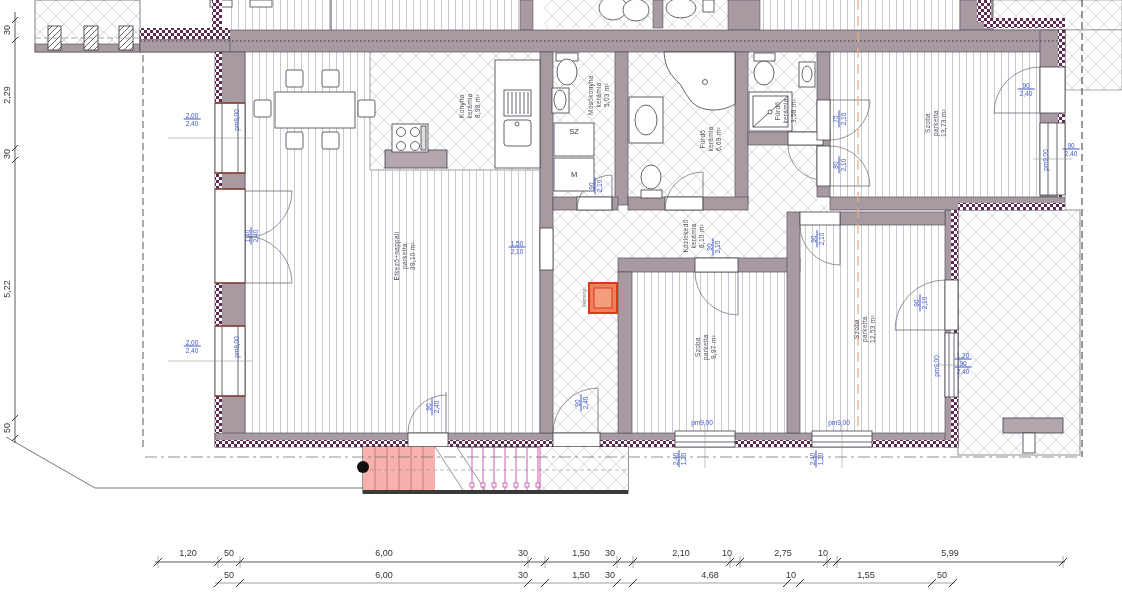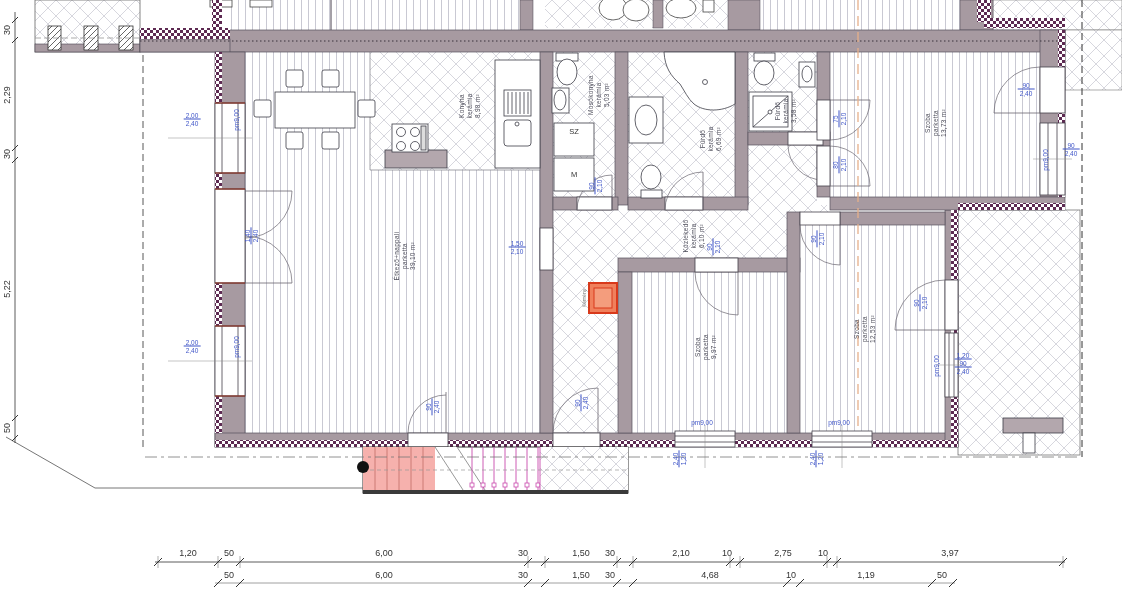--- a/index.html
+++ b/index.html
@@ -529,25 +529,25 @@
   <div class="lb dim" style="left:188px;top:553px;">1,20</div>
   <div class="lb dim" style="left:229px;top:553px;">50</div>
   <div class="lb dim" style="left:384px;top:553px;">6,00</div>
   <div class="lb dim" style="left:523px;top:553px;">30</div>
   <div class="lb dim" style="left:581px;top:553px;">1,50</div>
   <div class="lb dim" style="left:610px;top:553px;">30</div>
   <div class="lb dim" style="left:681px;top:553px;">2,10</div>
   <div class="lb dim" style="left:727px;top:553px;">10</div>
   <div class="lb dim" style="left:783px;top:553px;">2,75</div>
   <div class="lb dim" style="left:823px;top:553px;">10</div>
-  <div class="lb dim" style="left:950px;top:553px;">3,97</div>
+  <div class="lb dim" style="left:950px;top:553px;">5,99</div>
 
   <div class="lb dim" style="left:229px;top:575px;">50</div>
   <div class="lb dim" style="left:384px;top:575px;">6,00</div>
   <div class="lb dim" style="left:523px;top:575px;">30</div>
   <div class="lb dim" style="left:581px;top:575px;">1,50</div>
   <div class="lb dim" style="left:610px;top:575px;">30</div>
   <div class="lb dim" style="left:710px;top:575px;">4,68</div>
   <div class="lb dim" style="left:791px;top:575px;">10</div>
-  <div class="lb dim" style="left:866px;top:575px;">1,19</div>
+  <div class="lb dim" style="left:866px;top:575px;">1,55</div>
   <div class="lb dim" style="left:942px;top:575px;">50</div>
 </div>
 </div>
 
 </body></html>

